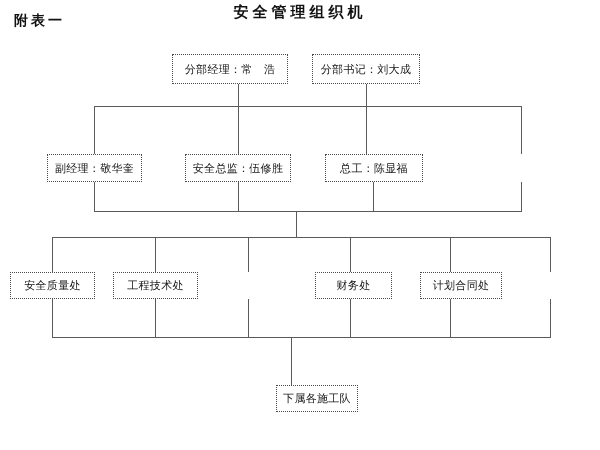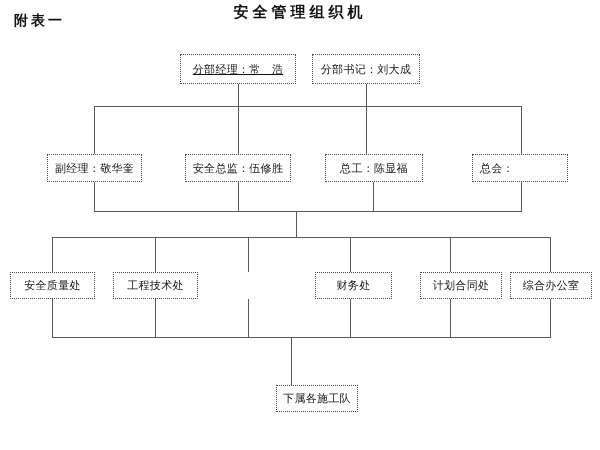--- a/index.html
+++ b/index.html
@@ -69,41 +69,40 @@
   .hline { height: 1px; }
 </style>
 </head>
 <body>
 
 <div id="page">
 
   <div class="hdr" id="hdr-left">附表一</div>
   <div class="hdr" id="hdr-title">安全管理组织机</div>
 
-  <div class="node" style="left:180px; top:54px; width:116px; height:30px;text-decoration:underline;">分部经理：常　浩</div>
+  <div class="node" style="left:172px; top:54px; width:116px; height:30px;">分部经理：常　浩</div>
 
   <div class="node" style="left:312px; top:54px; width:108px; height:30px;">分部书记：刘大成</div>
 
   <div class="conn vline" style="left:238px; top:84px; height:22px;"></div>
   <div class="conn vline" style="left:366px; top:84px; height:22px;"></div>
 
   <div class="conn hline" style="left:94px; top:106px; width:428px;"></div>
 
   <div class="conn vline" style="left:94px;  top:106px; height:48px;"></div>
   <div class="conn vline" style="left:238px; top:106px; height:48px;"></div>
   <div class="conn vline" style="left:366px; top:106px; height:48px;"></div>
   <div class="conn vline" style="left:521px; top:106px; height:48px;"></div>
 
   <div class="node" style="left:47px; top:154px; width:95px; height:28px;text-align:right;">副经理：敬华奎</div>
 
   <div class="node" style="left:185px; top:154px; width:106px; height:28px;">安全总监：伍修胜</div>
 
   <div class="node" style="left:325px; top:154px; width:98px; height:28px;">总工：陈显福</div>
 
-  <div class="node left-align" style="left:472px; top:154px; width:96px; height:28px;">总会：</div>
 
   <div class="conn vline" style="left:94px;  top:182px; height:29px;"></div>
   <div class="conn vline" style="left:238px; top:182px; height:29px;"></div>
   <div class="conn vline" style="left:373px; top:182px; height:29px;"></div>
   <div class="conn vline" style="left:521px; top:182px; height:29px;"></div>
 
   <div class="conn hline" style="left:94px; top:211px; width:428px;"></div>
 
   <div class="conn vline" style="left:296px; top:211px; height:26px;"></div>
 
@@ -118,21 +117,20 @@
 
   <div class="node" style="left:10px; top:272px; width:85px; height:27px;">安全质量处</div>
 
   <div class="node" style="left:113px; top:272px; width:85px; height:27px;">工程技术处</div>
 
 
   <div class="node" style="left:315px; top:272px; width:77px; height:27px;">财务处</div>
 
   <div class="node" style="left:420px; top:272px; width:82px; height:27px;">计划合同处</div>
 
-  <div class="node" style="left:510px; top:272px; width:82px; height:27px;">综合办公室</div>
 
   <div class="conn vline" style="left:52px;  top:299px; height:38px;"></div>
   <div class="conn vline" style="left:155px; top:299px; height:38px;"></div>
   <div class="conn vline" style="left:248px; top:299px; height:38px;"></div>
   <div class="conn vline" style="left:350px; top:299px; height:38px;"></div>
   <div class="conn vline" style="left:450px; top:299px; height:38px;"></div>
   <div class="conn vline" style="left:550px; top:299px; height:38px;"></div>
 
   <div class="conn hline" style="left:52px; top:337px; width:499px;"></div>
 

